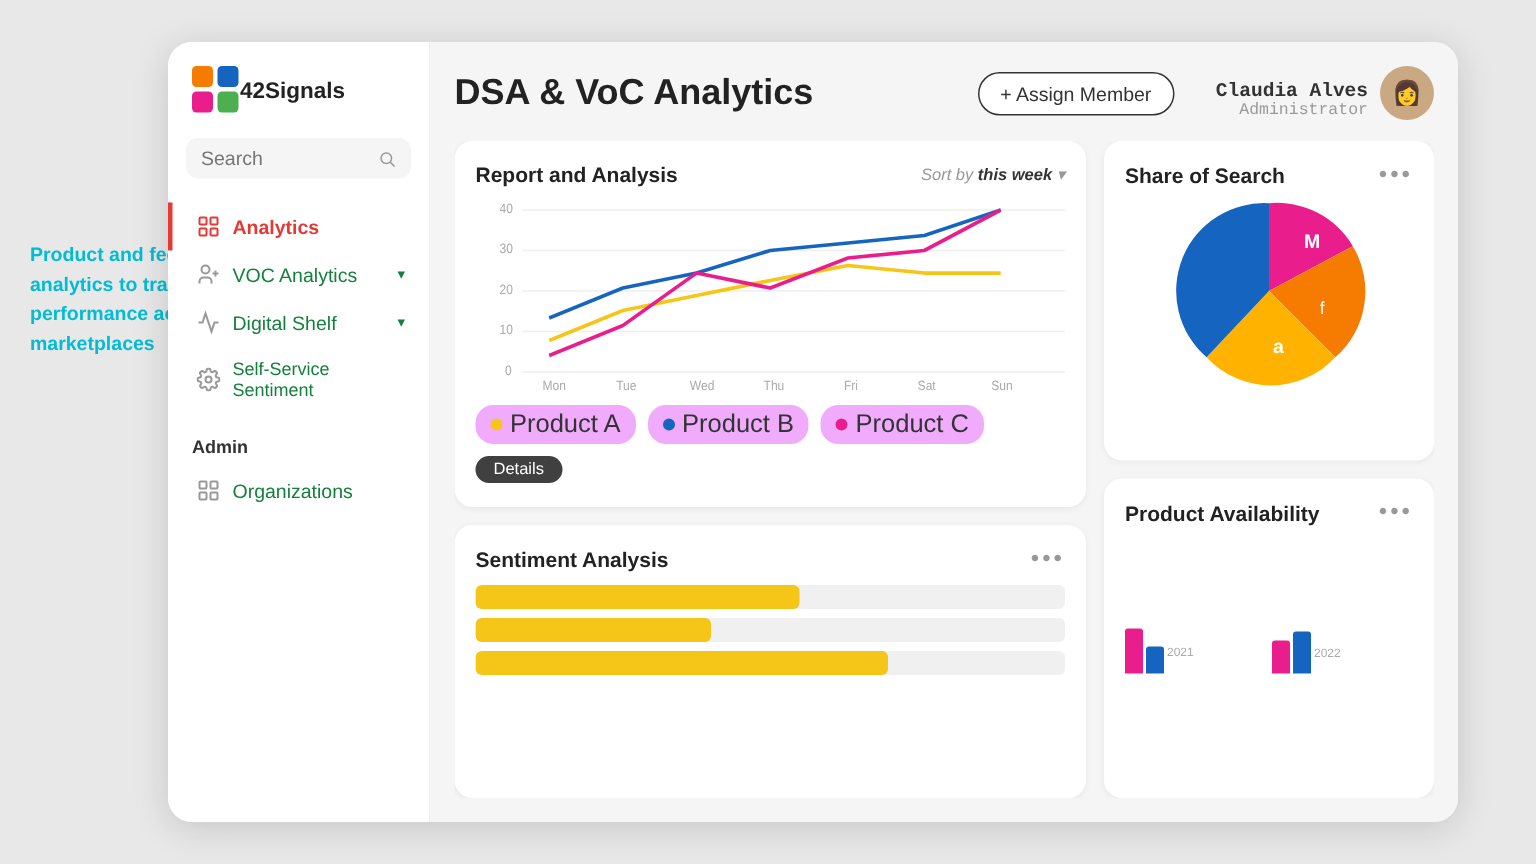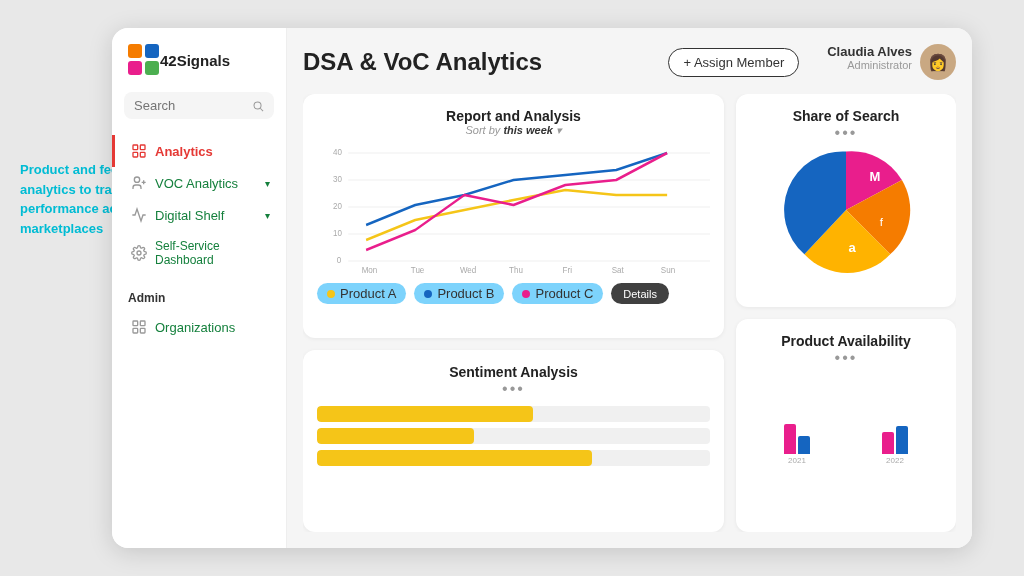--- a/index.html
+++ b/index.html
@@ -144,22 +144,23 @@
       padding: 6px 14px;
       font-size: 13px;
       font-weight: 500;
       cursor: pointer;
       background: #fff;
       color: #333;
     }
 
     .user-area {
       display: flex;
-      align-items: flex-start;
+      align-items: flex-end;
       gap: 8px;
+      font-family: Liberation Mono, monospace;
     }
 
     .user-info { text-align: right; }
     .user-name { font-size: 13px; font-weight: 600; color: #333; }
     .user-role { font-size: 11px; color: #999; }
 
     .user-avatar {
       width: 36px;
       height: 36px;
       border-radius: 50%;
@@ -198,21 +199,20 @@
       border-radius: 12px;
       padding: 14px;
       box-shadow: 0 1px 4px rgba(0,0,0,0.06);
     }
 
     .chart-header {
       display: flex;
       align-items: center;
       justify-content: space-between;
       margin-bottom: 8px;
-      flex-direction: column;
     }
 
     .chart-title {
       font-size: 14px;
       font-weight: 700;
       color: #222;
     }
 
     .sort-text {
       font-size: 11px;
@@ -242,23 +242,23 @@
       display: flex;
       gap: 8px;
       margin-top: 8px;
       flex-wrap: wrap;
     }
 
     .legend-item {
       display: flex;
       align-items: center;
       gap: 5px;
-      font-size: 13px;
+      font-size: 17px;
       color: #333;
-      background: #7dd3fc;
+      background: #f0abfc;
       border-radius: 12px;
       padding: 3px 10px;
       cursor: pointer;
     }
 
     .legend-dot {
       width: 8px;
       height: 8px;
       border-radius: 50%;
       border: 2px solid;
@@ -316,21 +316,21 @@
     .avail-chart {
       height: 90px;
       display: flex;
       align-items: flex-end;
       gap: 4px;
       padding-top: 8px;
     }
 
     .bar-group {
       display: flex;
-      flex-direction: column;
+      flex-direction: row;
       align-items: center;
       gap: 2px;
       flex: 1;
     }
 
     .bar-group-bars {
       display: flex;
       gap: 2px;
       align-items: flex-end;
     }
@@ -412,21 +412,21 @@
         </svg>
         <span>Digital Shelf</span>
         <span class="chevron">▾</span>
       </div>
 
       <div class="nav-item">
         <svg class="nav-icon" viewBox="0 0 24 24" fill="none" stroke="#999" stroke-width="2">
           <circle cx="12" cy="12" r="3"></circle>
             <path d="M19.4 15a1.65 1.65 0 0 0 .33 1.82l.06.06a2 2 0 0 1-2.83 2.83l-.06-.06a1.65 1.65 0 0 0-1.82-.33 1.65 1.65 0 0 0-1 1.51V21a2 2 0 0 1-4 0v-.09A1.65 1.65 0 0 0 9 19.4a1.65 1.65 0 0 0-1.82.33l-.06.06a2 2 0 0 1-2.83-2.83l.06-.06A1.65 1.65 0 0 0 4.68 15a1.65 1.65 0 0 0-1.51-1H3a2 2 0 0 1 0-4h.09A1.65 1.65 0 0 0 4.6 9a1.65 1.65 0 0 0-.33-1.82l-.06-.06a2 2 0 0 1 2.83-2.83l.06.06A1.65 1.65 0 0 0 9 4.68a1.65 1.65 0 0 0 1-1.51V3a2 2 0 0 1 4 0v.09a1.65 1.65 0 0 0 1 1.51 1.65 1.65 0 0 0 1.82-.33l.06-.06a2 2 0 0 1 2.83 2.83l-.06.06A1.65 1.65 0 0 0 19.4 9a1.65 1.65 0 0 0 1.51 1H21a2 2 0 0 1 0 4h-.09a1.65 1.65 0 0 0-1.51 1z"></path>
         </svg>
-        <span style="font-size:12px;">Self-Service Dashboard</span>
+        <span style="font-size:12px;">Self-Service Sentiment</span>
       </div>
 
       <div class="nav-section-title">Admin</div>
 
       <div class="nav-item">
         <svg class="nav-icon" viewBox="0 0 24 24" fill="none" stroke="#999" stroke-width="2">
           <rect x="3" y="3" width="7" height="7" rx="1"></rect>
             <rect x="14" y="3" width="7" height="7" rx="1"></rect>
           <rect x="3" y="14" width="7" height="7" rx="1"></rect>
             <rect x="14" y="14" width="7" height="7" rx="1"></rect>

